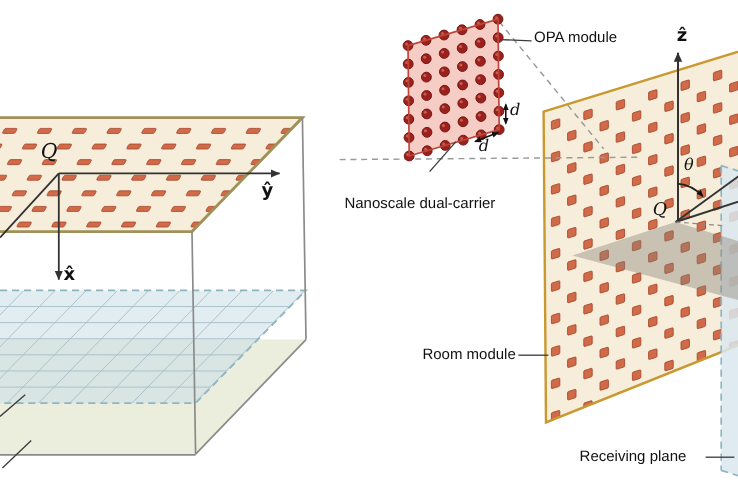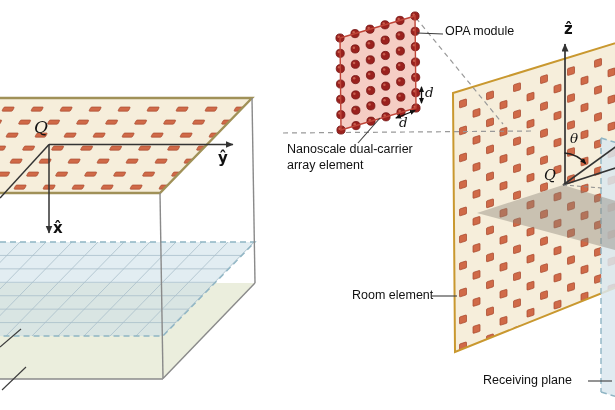--- a/index.html
+++ b/index.html
@@ -501,24 +501,23 @@
       <line x1="443" y1="34" x2="417" y2="33"></line>
       <line x1="358" y1="143" x2="380" y2="118"></line>
       <line x1="432" y1="296" x2="457" y2="296"></line>
       <line x1="588" y1="381" x2="612" y2="381"></line>
     </g>
   </g>
 </svg>
 
 <div class="lbl" style="left:445px;top:24px;">OPA module</div>
 <div class="lbl" style="left:287px;top:142px;">
-  <span style="display:block;">Nanoscale dual-carrier</span>
-  <span style="display:block;">array element</span>
+  <span style="display:block;margin-top:20px;">Nanoscale dual-carrier</span>
 </div>
-<div class="lbl" style="left:352px;top:288px;">Room element</div>
+<div class="lbl" style="left:352px;top:288px;">Room module</div>
 <div class="lbl" style="left:483px;top:373px;text-align:right;">Receiving plane</div>
 
 <div class="lbl math" style="left:34px;top:117px;font-size:17px;">Q</div>
 <div class="lbl math" style="left:544px;top:166px;font-size:14.5px;">Q</div>
 <div class="lbl math" style="left:570px;top:130px;font-size:13.5px;">θ</div>
 <div class="lbl math" style="left:425px;top:84px;font-size:13.5px;">d</div>
 <div class="lbl math" style="left:399px;top:114px;font-size:13.5px;">d</div>
 
 <div class="lbl axislbl" style="left:218px;top:149px;">ŷ</div>
 <div class="lbl axislbl" style="left:53px;top:219px;">x̂</div>

